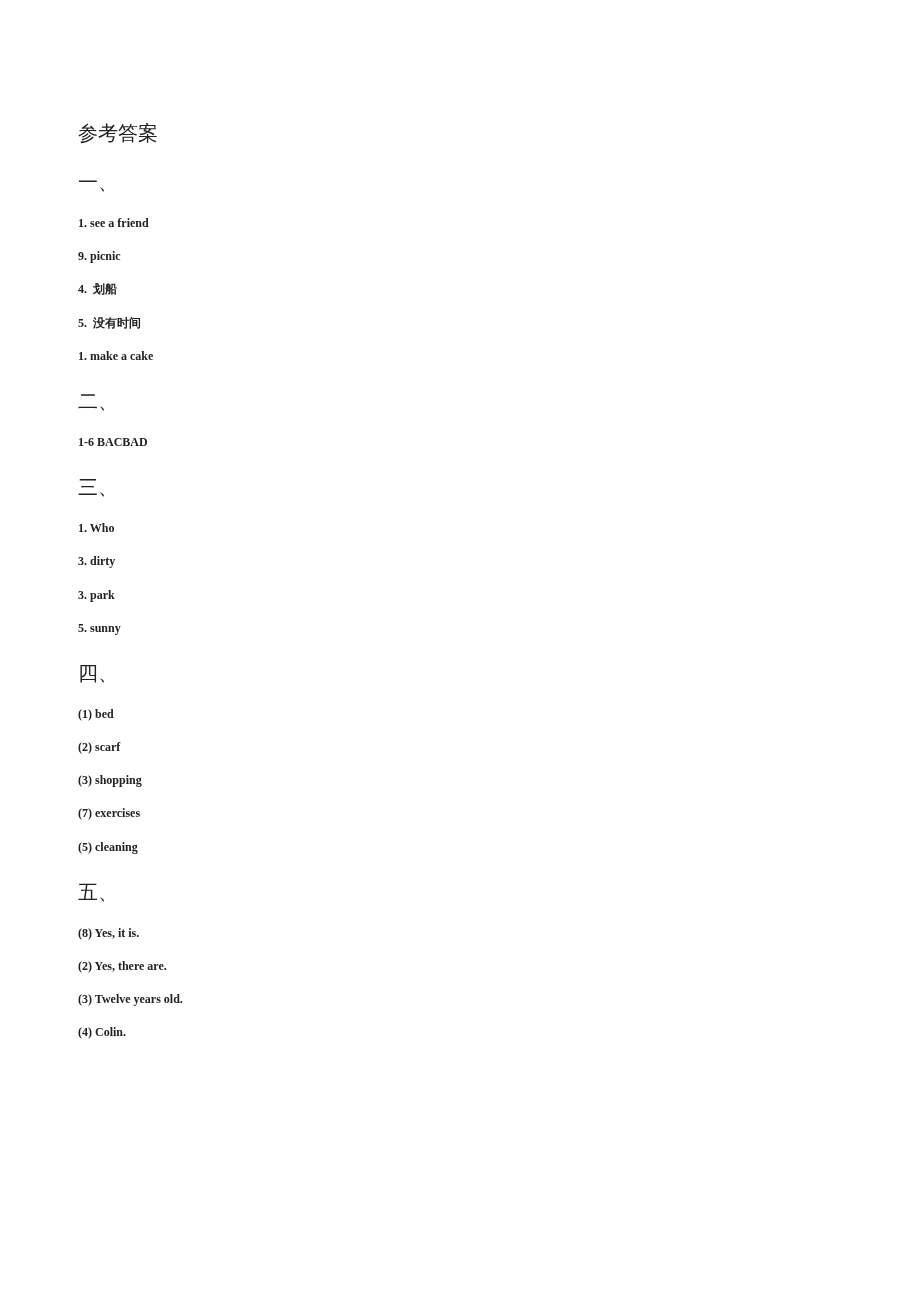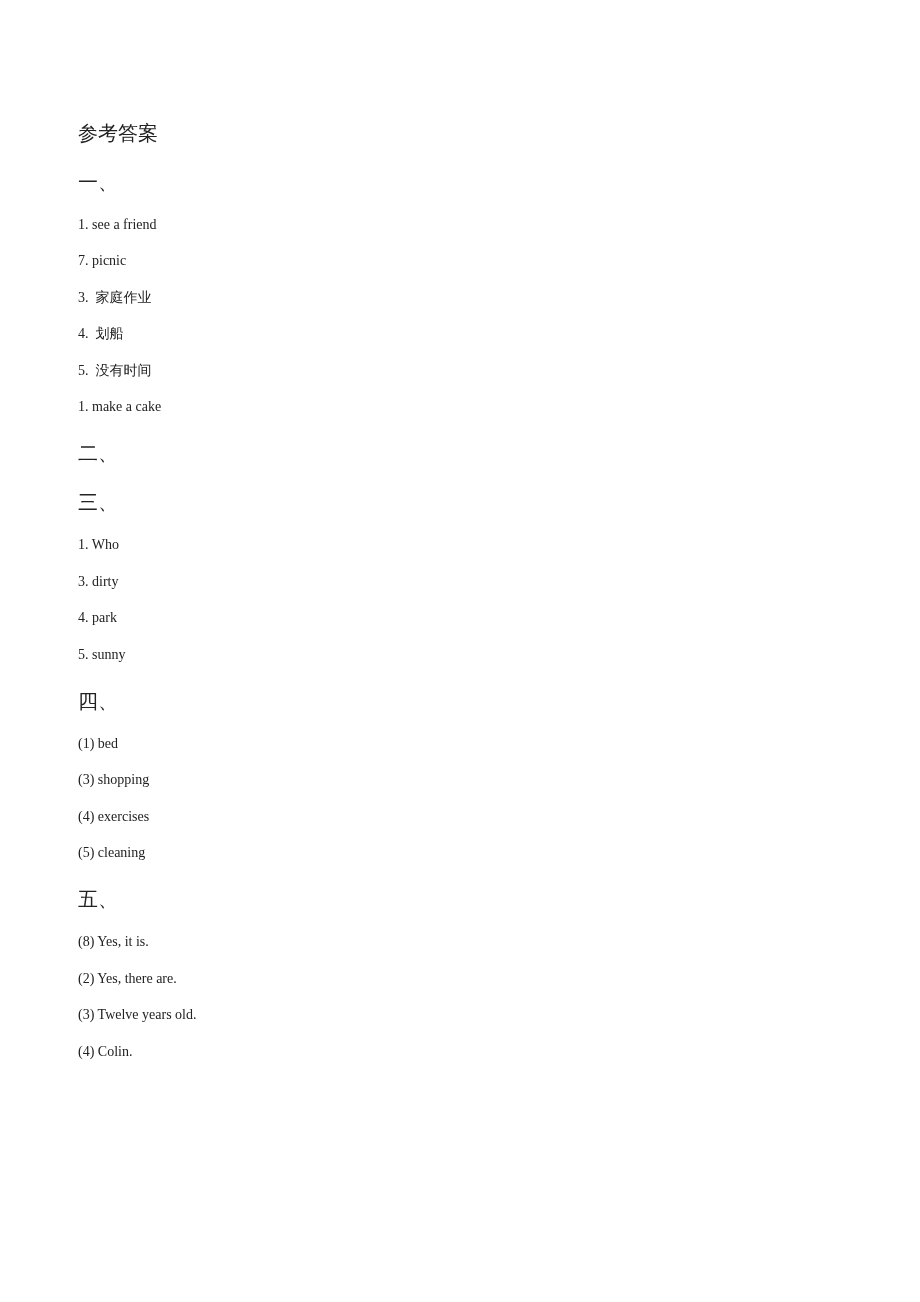--- a/index.html
+++ b/index.html
@@ -23,65 +23,67 @@
     }
 
     .section-title {
       font-size: 20px;
       margin-bottom: 18px;
       font-weight: normal;
       font-family: Liberation Mono, monospace;
     }
 
     .answer-item {
-      font-size: 14px;
+      font-size: 12px;
       margin-bottom: 14px;
       line-height: 1.6;
+      font-weight: bold;
     }
 
     .section-block {
       margin-bottom: 22px;
     }
   </style>
 </head>
 <body>
 
 <div class="page-content">
 
   <div class="section-block">
     <div class="section-title">参考答案</div>
   </div>
 
   <div class="section-block">
     <div class="section-title">一、</div>
     <div class="answer-item">1. see a friend</div>
-    <div class="answer-item">7. picnic</div>
-    <div class="answer-item">3.&nbsp; 家庭作业</div>
+    <div class="answer-item">9. picnic</div>
     <div class="answer-item">4.&nbsp; 划船</div>
     <div class="answer-item">5.&nbsp; 没有时间</div>
     <div class="answer-item">1. make a cake</div>
   </div>
 
   <div class="section-block">
     <div class="section-title">二、</div>
+    <div class="answer-item">1-6 BACBAD</div>
   </div>
 
   <div class="section-block">
     <div class="section-title">三、</div>
     <div class="answer-item">1. Who</div>
     <div class="answer-item">3. dirty</div>
-    <div class="answer-item">4. park</div>
+    <div class="answer-item">3. park</div>
     <div class="answer-item">5. sunny</div>
   </div>
 
   <div class="section-block">
     <div class="section-title">四、</div>
     <div class="answer-item">(1) bed</div>
+    <div class="answer-item">(2) scarf</div>
     <div class="answer-item">(3) shopping</div>
-    <div class="answer-item">(4) exercises</div>
+    <div class="answer-item">(7) exercises</div>
     <div class="answer-item">(5) cleaning</div>
   </div>
 
   <div class="section-block">
     <div class="section-title">五、</div>
     <div class="answer-item">(8) Yes, it is.</div>
     <div class="answer-item">(2) Yes, there are.</div>
     <div class="answer-item">(3) Twelve years old.</div>
     <div class="answer-item">(4) Colin.</div>
   </div>

